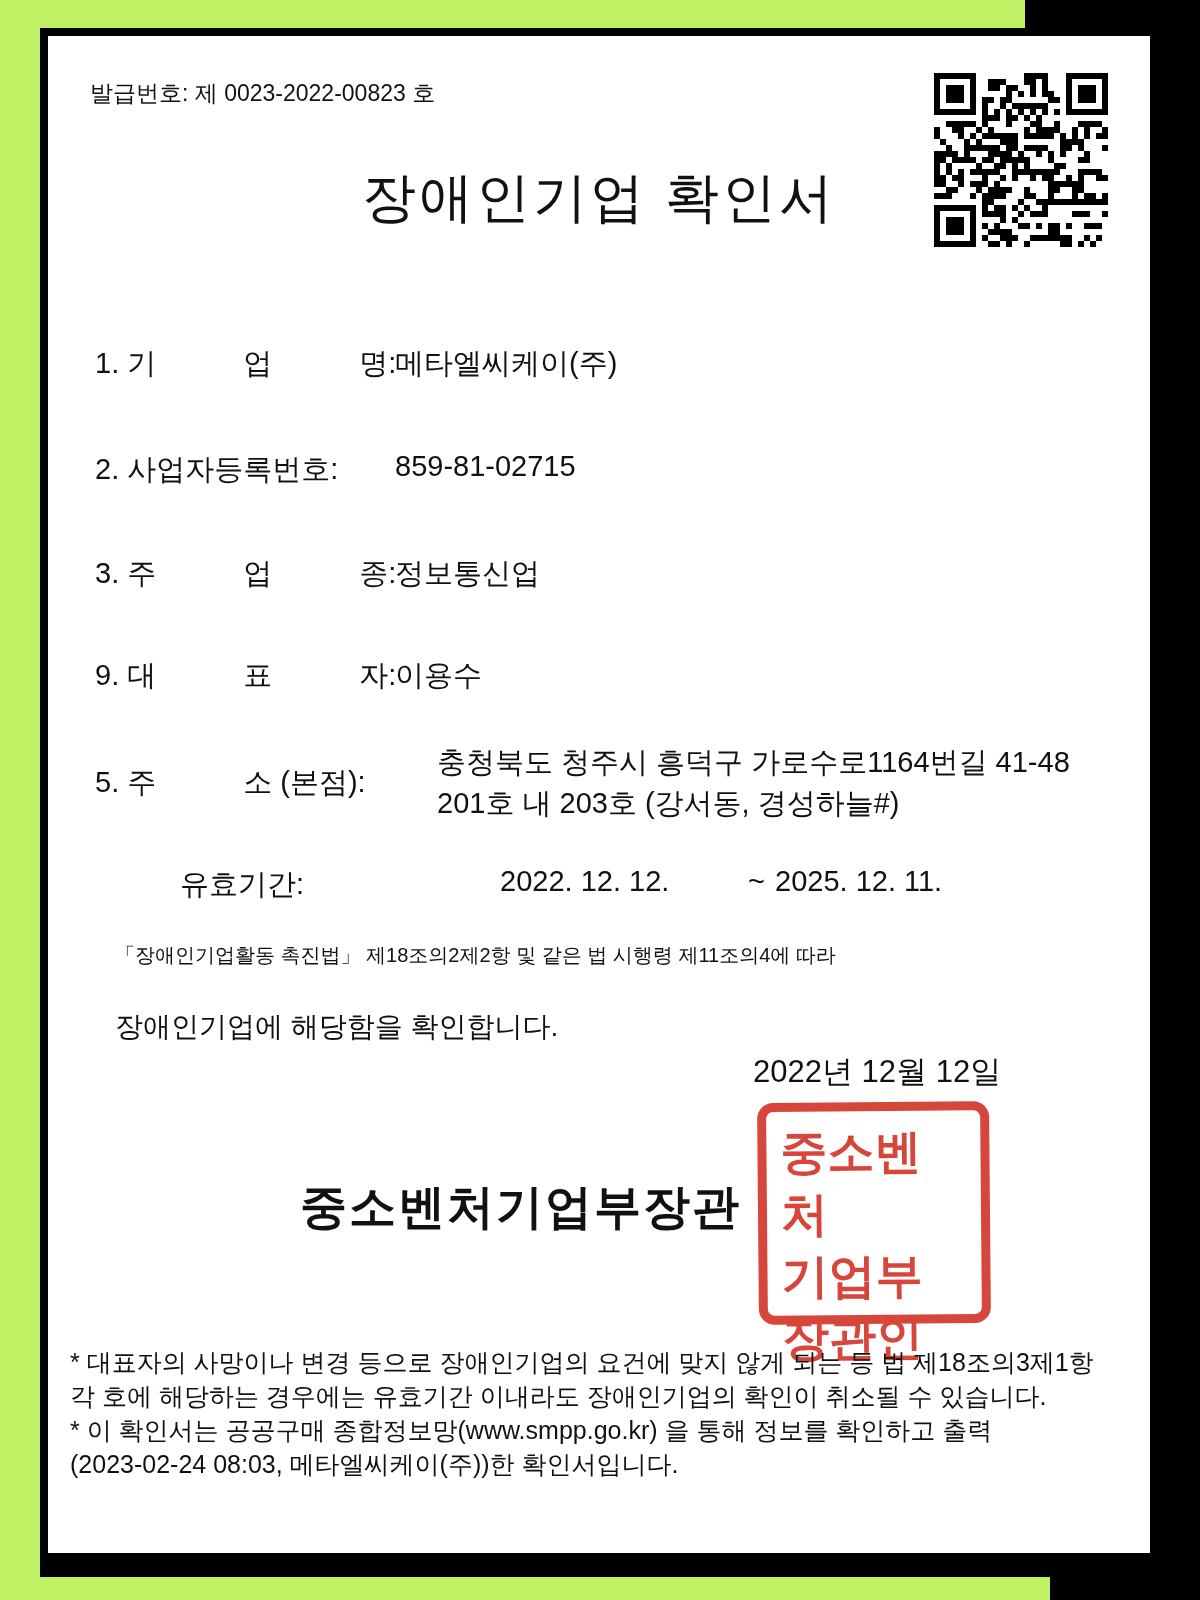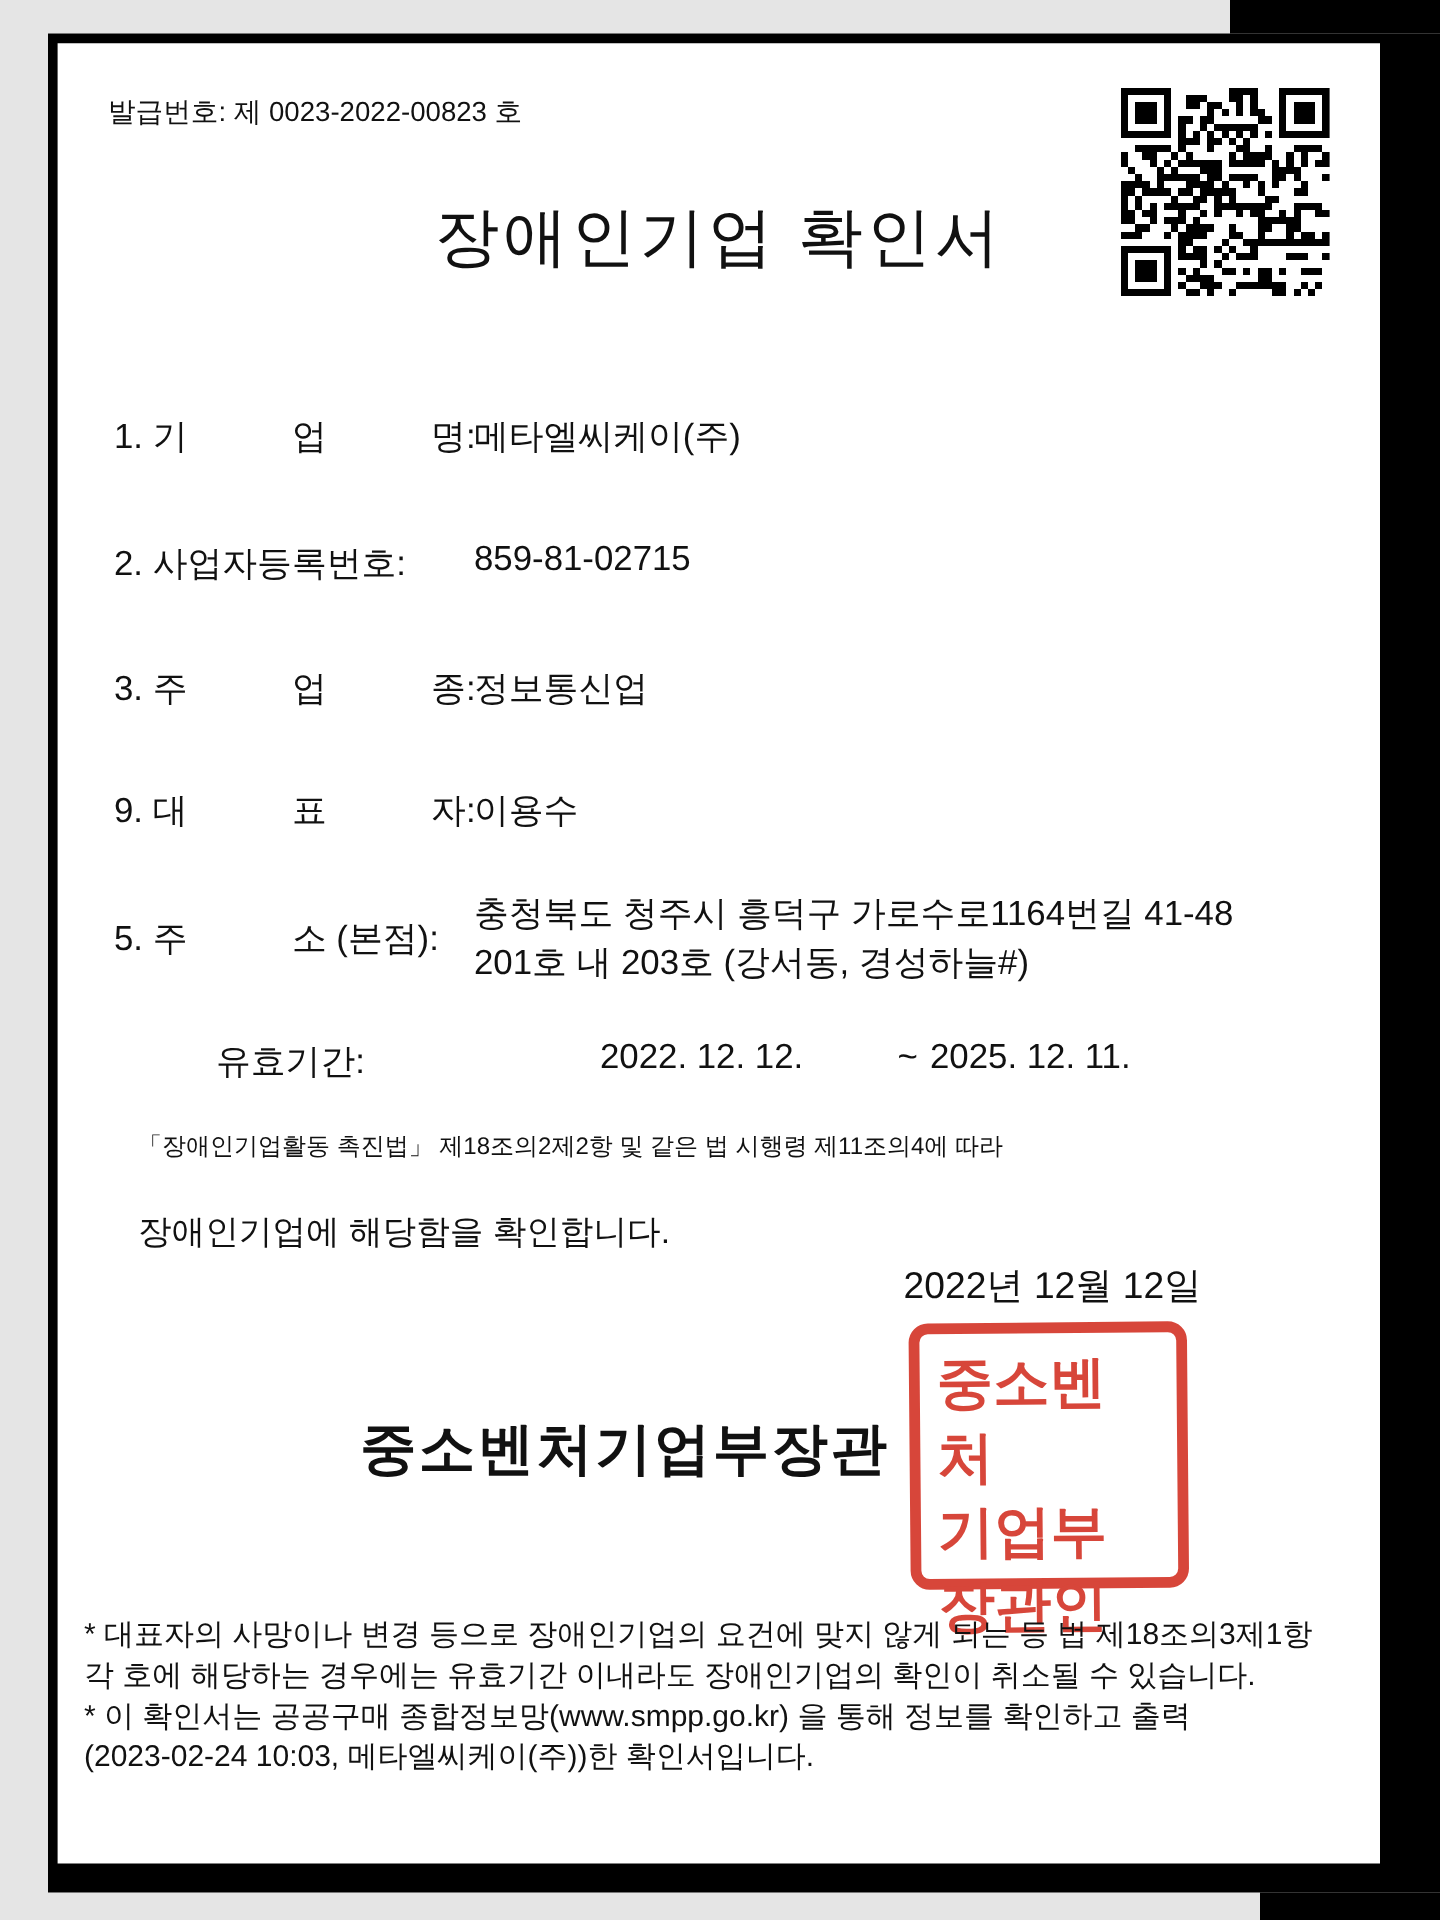--- a/index.html
+++ b/index.html
@@ -1,32 +1,32 @@
 <!DOCTYPE html>
 <html><head>
 <meta charset="utf-8">
 <style>
   html,body{margin:0;padding:0;background:#ffffff;}
-  .sheet{position:relative;width:1200px;height:1600px;background:#e5e5e5;overflow:hidden;
+  .sheet{position:relative;width:1200px;height:1600px;background:#bef264;overflow:hidden;
          font-family:"Liberation Sans","DejaVu Sans",sans-serif;color:#111;}
   .frame{position:absolute;left:40px;top:28px;width:1160px;height:1549px;box-sizing:border-box;
          background:#ffffff;border-top:8px solid #000;border-left:8px solid #000;
          border-right:50px solid #000;border-bottom:24px solid #000;}
   .corner-tr{position:absolute;left:1025px;top:0;width:175px;height:32px;background:#000;}
   .corner-br{position:absolute;left:1050px;top:1553px;width:150px;height:47px;background:#000;}
   .content{position:absolute;left:48px;top:36px;width:1102px;height:1517px;}
   .abs{position:absolute;}
   .issue-number{left:42px;top:42px;font-size:23px;letter-spacing:0px;}
   .qr{left:886px;top:37px;width:174px;height:174px;}
   .title{left:0;top:126px;width:100%;text-align:center;font-size:54px;font-weight:normal;letter-spacing:3px;}
   .field-row{left:47px;width:1040px;font-size:29px;}
   .flabel{display:inline-block;width:300px;white-space:pre;vertical-align:top;}
   .fvalue{display:inline-block;vertical-align:top;}
   .row1{top:308px;} .row2{top:414px;} .row3{top:518px;} .row4{top:620px;}
-  .row5{top:706px;display:flex;align-items:center;}
+  .row5{top:706px;display:flex;align-items:center;gap:42px;}
   .row5 .flabel{flex:0 0 300px;}
   .addr-lines{font-size:29px;line-height:41px;}
   .validity{left:0;top:829px;width:100%;height:40px;font-size:29px;}
   .vlabel{position:absolute;left:132px;}
   .vstart{position:absolute;left:452px;}
   .vtilde{position:absolute;left:700px;}
   .vend{position:absolute;left:727px;}
   .stmt1{left:67px;top:906px;font-size:20px;}
   .stmt2{left:67px;top:972px;font-size:28px;}
   .issue-date{left:705px;top:1015px;font-size:31px;}
@@ -504,17 +504,17 @@
       <div class="seal-row">기업부</div>
       <div class="seal-row">장관인</div>
     </div>
 
     <div class="abs minister">중소벤처기업부장관</div>
 
     <div class="abs footnotes">
       <div class="fn-line">* 대표자의 사망이나 변경 등으로 장애인기업의 요건에 맞지 않게 되는 등 법 제18조의3제1항</div>
       <div class="fn-line">각 호에 해당하는 경우에는 유효기간 이내라도 장애인기업의 확인이 취소될 수 있습니다.</div>
       <div class="fn-line">* 이 확인서는 공공구매 종합정보망(www.smpp.go.kr) 을 통해 정보를 확인하고 출력</div>
-      <div class="fn-line">(2023-02-24 10:03, 메타엘씨케이(주))한 확인서입니다.</div>
+      <div class="fn-line">(2023-02-24 08:03, 메타엘씨케이(주))한 확인서입니다.</div>
     </div>
 
   </div>
 </div>
 
 </body></html>

